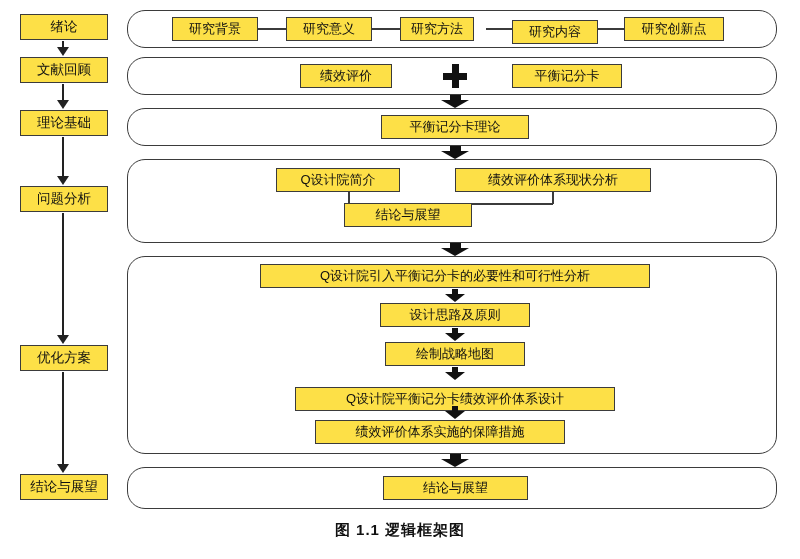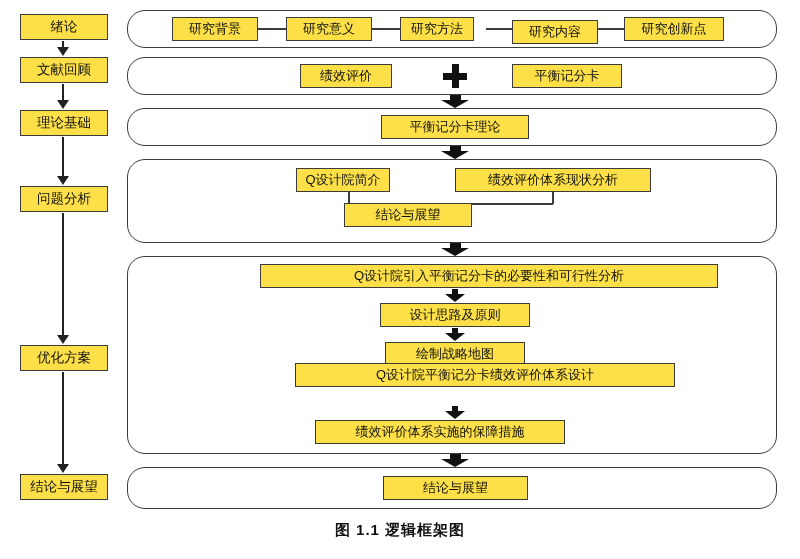--- a/index.html
+++ b/index.html
@@ -92,45 +92,45 @@
   <div class="box" style="left:381px;top:115px;width:148px;height:24px">平衡记分卡理论</div>
 
   <div class="big-arrow" style="left:441px;top:146px">
       <div class="stem"></div>
       <div class="head"></div>
     </div>
 
   <div class="vline" style="left:348px;top:192px;height:12px"></div>
   <div class="vline" style="left:552px;top:192px;height:12px"></div>
   <div class="hline" style="left:348px;top:203px;width:205px"></div>
-  <div class="box" style="left:296px;top:168px;width:94px;height:24px">Q设计院简介</div>
+  <div class="box" style="left:276px;top:168px;width:124px;height:24px">Q设计院简介</div>
   <div class="box" style="left:455px;top:168px;width:196px;height:24px">绩效评价体系现状分析</div>
   <div class="box" style="left:344px;top:203px;width:128px;height:24px">结论与展望</div>
 
   <div class="big-arrow" style="left:441px;top:243px">
       <div class="stem"></div>
       <div class="head"></div>
     </div>
 
-  <div class="box" style="left:260px;top:264px;width:458px;height:24px">Q设计院引入平衡记分卡的必要性和可行性分析</div>
+  <div class="box" style="left:260px;top:264px;width:390px;height:24px">Q设计院引入平衡记分卡的必要性和可行性分析</div>
   <div class="mini-arrow" style="left:445px;top:289px">
       <div class="stem"></div>
       <div class="head"></div>
     </div>
   <div class="box" style="left:380px;top:303px;width:150px;height:24px">设计思路及原则</div>
   <div class="mini-arrow" style="left:445px;top:328px">
       <div class="stem"></div>
       <div class="head"></div>
     </div>
   <div class="box" style="left:385px;top:342px;width:140px;height:24px">绘制战略地图</div>
   <div class="mini-arrow" style="left:445px;top:367px">
       <div class="stem"></div>
       <div class="head"></div>
     </div>
-  <div class="box" style="left:295px;top:363px;width:380px;height:24px">Q设计院平衡记分卡绩效评价体系设计</div>
+  <div class="box" style="left:295px;top:387px;width:320px;height:24px">Q设计院平衡记分卡绩效评价体系设计</div>
   <div class="mini-arrow" style="left:445px;top:406px">
       <div class="stem"></div>
       <div class="head"></div>
     </div>
   <div class="box" style="left:315px;top:420px;width:250px;height:24px">绩效评价体系实施的保障措施</div>
 
   <div class="big-arrow" style="left:441px;top:454px">
       <div class="stem"></div>
       <div class="head"></div>
     </div>

